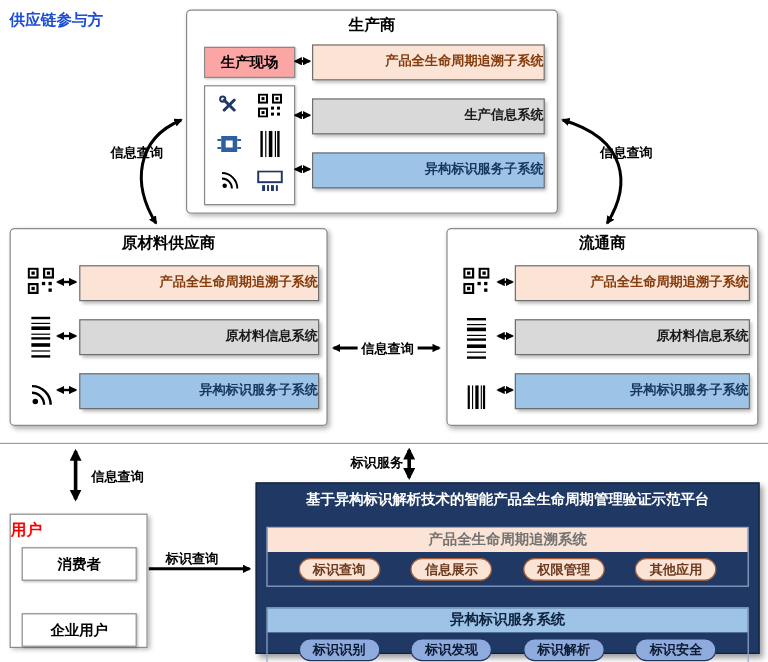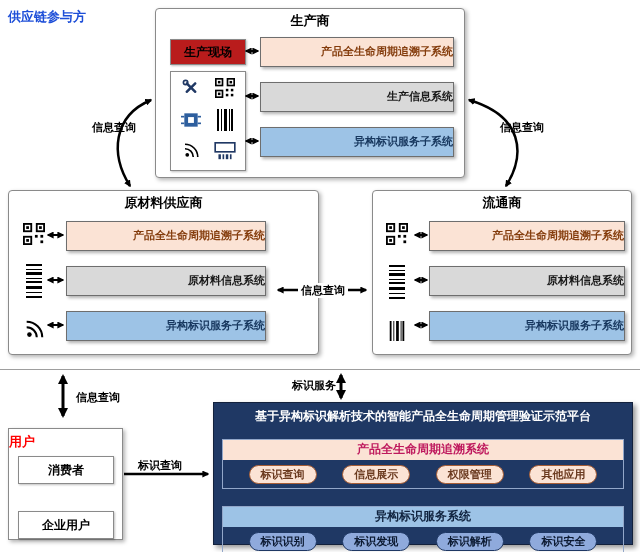--- a/index.html
+++ b/index.html
@@ -6,21 +6,21 @@
   body { font-family:"DejaVu Sans","Liberation Sans",sans-serif; background:#fff; }
   .canvas { position:relative; width:640px; height:552px; background:#fff; overflow:hidden; }
 
   .red-label { position:absolute; left:8px; top:8px; font-size:13px; font-weight:bold; color:#1d4ed8; }
 
   .panel { position:absolute; background:#fff; border:1px solid #8a8a8a; border-radius:4px;
            box-shadow:2px 2px 4px rgba(0,0,0,.3); }
   .panel-title { position:absolute; top:3px; left:0; width:100%; text-align:center;
                  font-size:13px; font-weight:bold; color:#000; }
 
-  .site-box { position:absolute; border:1px solid #8a8a8a; background:#b91c1c; text-align:center;
+  .site-box { position:absolute; border:1px solid #8a8a8a; background:#fca5a5; text-align:center;
               font-size:12px; font-weight:bold; box-shadow:1px 1px 2px rgba(0,0,0,.25); }
   .icon-box { position:absolute; border:1px solid #8a8a8a; background:#fff;
               display:grid; grid-template-columns:1fr 1fr; align-items:center; justify-items:center;
               padding:3px; box-shadow:1px 1px 2px rgba(0,0,0,.25); }
   .icon-col { position:absolute; display:flex; flex-direction:column; align-items:center;
               justify-content:space-between; padding:2px 0; }
 
   .stack { position:absolute; }
   .sys { height:30px; line-height:28px; text-align:right; font-size:11px; font-weight:bold;
          border:1px solid #6e6e6e; box-shadow:2px 2px 3px rgba(0,0,0,.3); white-space:nowrap; overflow:hidden;font-family:Liberation Mono, monospace; }
@@ -41,21 +41,21 @@
   .user-title { position:absolute; top:4px; width:100%; text-align:left; font-size:13px; font-weight:bold; color:#ff0000; }
   .user-item { position:absolute; left:9px; width:96px; height:28px; line-height:26px; text-align:center;
                font-size:12px; font-weight:bold; border:1px solid #8a8a8a; background:#fff;
                box-shadow:1px 1px 2px rgba(0,0,0,.25); }
 
   .platform { position:absolute; left:213px; top:402px; width:420px; height:143px; background:#1f3864;
               border:1px solid #13213c; box-shadow:3px 3px 5px rgba(0,0,0,.4); }
   .platform-title { padding:5px 12px 2px; text-align:center; color:#fff; font-size:12px; font-weight:bold; line-height:1.35; }
   .psection { position:absolute; left:8px; width:402px; height:50px; border:1px solid #93a7c9; }
   .psection .phead { height:20px; line-height:19px; text-align:center; font-size:12px; font-weight:bold; }
-  .phead.peachh { background:#fbe3d5; color:#be185d; }
+  .phead.peachh { background:#fbe3d5; color:#737373; }
   .phead.blueh  { background:#9dc3e6; color:#10233f; }
   .pill-row { height:28px; display:flex; align-items:center; justify-content:space-evenly; }
   .pill { height:19px; line-height:17px; border-radius:10px; padding:0 11px; font-size:11px;
           font-weight:bold; white-space:nowrap; }
   .pill.p1 { background:#fbe3d5; border:1px solid #a75d35; color:#6b3a1f; }
   .pill.p2 { background:#8faadc; border:1px solid #1f3864; color:#0d1b33; }
 </style>
 </head>
 <body>
 
@@ -159,21 +159,21 @@
         </svg>
       </span>
     </div>
     <div class="stack" style="left:104px;top:28px;width:194px;">
       <div class="sys peach">产品全生命周期追溯子系统</div>
       <div class="sys grayb">生产信息系统</div>
       <div class="sys blueb">异构标识服务子系统</div>
     </div>
   </div>
 
-  <div class="panel" style="left:8px;top:190px;width:311px;height:165px;">
+  <div class="panel" style="left:8px;top:190px;width:265px;height:165px;">
     <div class="panel-title">原材料供应商</div>
     <div class="icon-col" style="left:6px;top:30px;width:38px;height:126px;">
       <span>
         <svg width="22" height="22" viewBox="0 0 24 24">
           <rect x="1" y="1" width="8" height="8" fill="none" stroke="#000" stroke-width="2"></rect>
           <rect x="3.5" y="3.5" width="3" height="3" fill="#000"></rect>
           <rect x="15" y="1" width="8" height="8" fill="none" stroke="#000" stroke-width="2"></rect>
           <rect x="17.5" y="3.5" width="3" height="3" fill="#000"></rect>
           <rect x="1" y="15" width="8" height="8" fill="none" stroke="#000" stroke-width="2"></rect>
           <rect x="3.5" y="17.5" width="3" height="3" fill="#000"></rect>

